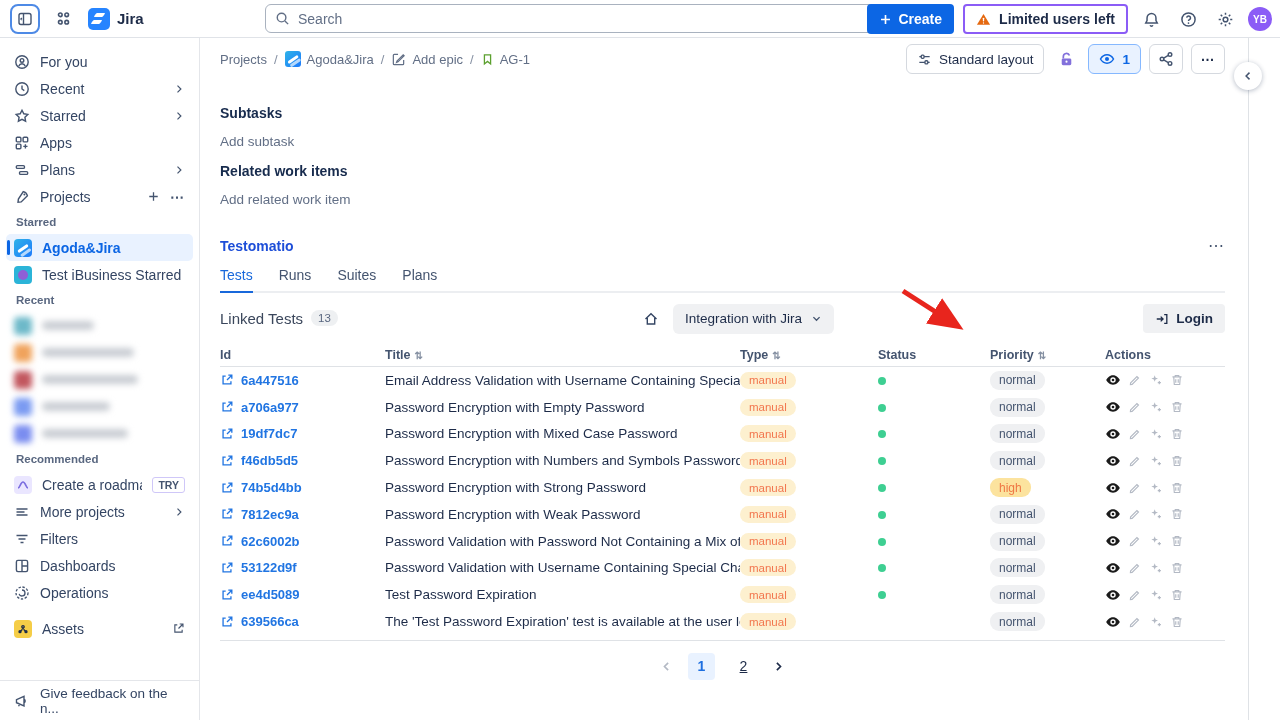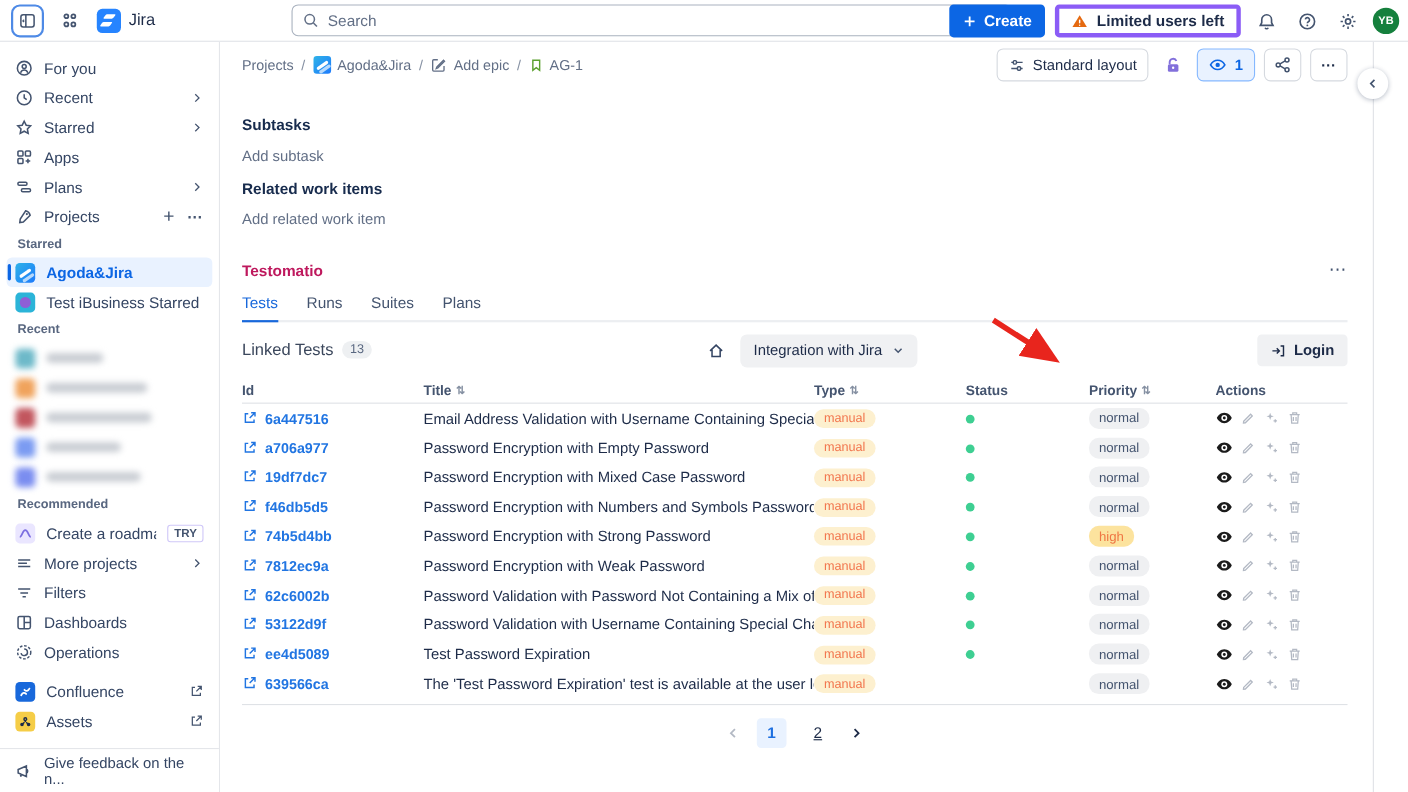--- a/index.html
+++ b/index.html
@@ -12,32 +12,32 @@
     display:flex; align-items:center; padding:0 10px; gap:9px; z-index:5; }
   .tb-toggle { width:30px; height:30px; border:2px solid #4e8ae6; border-radius:8px; background:#fff;
     display:flex; align-items:center; justify-content:center; cursor:pointer; }
   .tb-iconbtn { width:28px; height:28px; border:none; background:transparent; display:flex;
     align-items:center; justify-content:center; cursor:pointer; color:#44546f; }
   .jira-brand { display:flex; align-items:center; gap:7px; margin-left:2px; }
   .jira-mark { width:22px; height:22px; border-radius:5px; background:#2684ff; position:relative; overflow:hidden; }
   .jira-mark i { position:absolute; background:#fff; width:9px; height:4px; border-radius:1px; transform:skewX(-35deg); }
   .jira-mark i:nth-child(1){ left:7px; top:5px; }
   .jira-mark i:nth-child(2){ left:4px; top:12px; }
-  .jira-name { font-weight:400; font-size:15px; color:#1d2b48; }
+  .jira-name { font-weight:700; font-size:15px; color:#1d2b48; }
   .search-box { position:absolute; left:265px; top:4px; width:655px; height:29px;
     border:1px solid #a9b2bf; border-radius:6px; display:flex; align-items:center; padding:0 9px; gap:8px; background:#fff; }
   .search-box input { border:none; outline:none; font-size:14px; color:#44546f; width:100%; background:transparent;
     font-family:"Liberation Sans", sans-serif; }
   .search-box input::placeholder { color:#626f86; }
   .tb-right { position:absolute; right:8px; top:0; height:38px; display:flex; align-items:center; gap:9px; }
   .btn-create { height:30px; background:#0c66e4; color:#fff; border:none; border-radius:4px; padding:0 12px;
     font-size:14px; font-weight:700; display:flex; align-items:center; gap:6px; cursor:pointer; }
-  .btn-limited { height:30px; background:#fff; border:4px solid #8b5cf6; border-radius:4px; padding:0 11px;
+  .btn-limited { height:30px; background:#fff; border:2px solid #8b5cf6; border-radius:4px; padding:0 11px;
     font-size:14px; font-weight:700; color:#1d2b48; display:flex; align-items:center; gap:8px; cursor:pointer; }
-  .avatar { width:24px; height:24px; border-radius:50%; background:#15803d; color:#fff; font-size:10px;
+  .avatar { width:24px; height:24px; border-radius:50%; background:#8b5cf6; color:#fff; font-size:10px;
     font-weight:700; display:flex; align-items:center; justify-content:center; cursor:pointer; }
 
   
   .sidebar { position:absolute; left:0; top:38px; width:200px; bottom:0; background:#fff;
     border-right:1px solid #e4e6ea; padding-top:10px; font-size:14px; color:#344563; }
   .sb-item { height:27px; margin:0 6px; padding:0 8px; border-radius:5px; display:flex; align-items:center;
     gap:10px; cursor:pointer; position:relative; }
   .sb-item .lbl { flex:1; white-space:nowrap; overflow:hidden; }
   .sb-item .chev, .sb-item .act { color:#44546f; }
   .sb-ico { width:16px; height:16px; color:#44546f; flex:0 0 16px; }
@@ -86,21 +86,21 @@
     font-family:"Liberation Sans", sans-serif; }
   .btn-watch { height:30px; border:1px solid #85b8ff; background:#e9f2ff; color:#0c66e4; border-radius:6px;
     padding:0 10px; font-size:13.5px; font-weight:700; display:flex; align-items:center; gap:7px; cursor:pointer; }
   .btn-sq { width:34px; justify-content:center; padding:0; }
 
   .content { position:relative; padding:0 23px 0 20px; }
   .sec-title { font-size:14px; font-weight:700; color:#172b4d; }
   .sec-sub { font-size:13.5px; color:#626f86; margin-top:13px; cursor:pointer; }
   .mt1 { margin-top:25px; } .mt2 { margin-top:14px; }
   .testo-head { margin-top:31px; display:flex; align-items:center; }
-  .testo-title { font-size:14px; font-weight:700; color:#be185d; }
+  .testo-title { font-size:14px; font-weight:700; color:#1d4ed8; }
   .testo-more { margin-left:auto; border:none; background:transparent; color:#44546f; font-size:16px;
     letter-spacing:1px; cursor:pointer; line-height:10px; }
   .tabs { margin-top:13px; display:flex; gap:26px; border-bottom:2px solid #eceef1; font-size:14px; color:#44546f; }
   .tab { padding-bottom:8px; cursor:pointer; }
   .tab.active { color:#1868db; border-bottom:2px solid #1868db; margin-bottom:-2px; font-weight:400; }
 
   .linked-row { margin-top:10px; height:31px; display:flex; align-items:center; position:relative; }
   .linked-label { font-size:15px; color:#3b475c; }
   .count-badge { display:inline-block; margin-left:8px; background:#eef0f2; color:#596780; font-size:11.5px;
     border-radius:9px; padding:2px 7px; vertical-align:2px; }
@@ -114,21 +114,21 @@
     font-family:"Liberation Sans", sans-serif; }
   .red-arrow { position:absolute; left:695px; top:178px; pointer-events:none; z-index:4; }
 
   
   .ttable { margin-top:10px; }
   .thead, .trow { display:grid; grid-template-columns:165px 355px 138px 112px 115px 1fr; align-items:center; }
   .thead { height:23px; border-bottom:1px solid #dfe2e6; font-size:12.5px; font-weight:700; color:#44546f; }
   .th { display:flex; align-items:center; gap:4px; }
   .sort-ico { color:#8590a2; font-size:10px; }
   .trow { height:26.8px; font-size:13.5px; }
-  .c-id { display:flex; align-items:flex-start; gap:7px; color:#2175e2; }
+  .c-id { display:flex; align-items:center; gap:7px; color:#2175e2; }
   .id-link { color:#2175e2; font-weight:700; font-size:13px; text-decoration:none; cursor:pointer; }
   .c-title { color:#1d2b48; white-space:nowrap; overflow:hidden; padding-right:12px; }
   .pill { display:inline-block; font-size:11.5px; border-radius:9px; padding:2.5px 9px; }
   .pill.manual { background:#fdf0cf; color:#f2764e; }
   .pill.normal { background:#eff0f2; color:#44546f; font-size:12px; }
   .pill.high { background:#fce39e; color:#ef7744; font-size:12px; }
   .dot { width:8px; height:8px; border-radius:50%; background:#3ecf92; display:inline-block; }
   .c-actions { display:flex; align-items:center; gap:7px; }
   .act-btn { border:none; background:transparent; padding:0; cursor:pointer; color:#b3b9c4; }
   .tbl-bottom { border-bottom:1px solid #dfe2e6; height:6px; }
@@ -385,33 +385,20 @@
       <svg width="16" height="16" viewBox="0 0 16 16" fill="none" stroke="currentColor" stroke-width="1.3">
         <circle cx="8" cy="8" r="6" stroke-dasharray="2.4 1.6"></circle>
           <path d="M8 5a3 3 0 1 1-2.9 3.8"></path>
       </svg>
       </span>
     <span class="lbl">Operations</span>
   </div>
 
   <div class="sb-gap"></div>
   <div class="sb-item">
-    <span class="proj-ava" style="background:#1868db;display:flex;align-items:center;justify-content:center;">
-      <svg width="12" height="12" viewBox="0 0 16 16" fill="none" stroke="#fff" stroke-width="2.2" stroke-linecap="round">
-          <path d="M3 12c2-3.5 4-3.5 6-1.5M13 4c-2 3.5-4 3.5-6 1.5"></path>
-        </svg>
-      </span>
-    <span class="lbl">Confluence</span>
-    <span class="act">
-      <svg width="13" height="13" viewBox="0 0 16 16" fill="none" stroke="currentColor" stroke-width="1.4">
-          <path d="M6.5 3.5h-3v9h9v-3M9.5 2.5h4v4M13.2 2.8L8 8"></path>
-        </svg>
-      </span>
-  </div>
-  <div class="sb-item">
     <span class="proj-ava" style="background:#f5cd47;display:flex;align-items:center;justify-content:center;">
       <svg width="12" height="12" viewBox="0 0 16 16" fill="none" stroke="#1d2b48" stroke-width="1.8">
           <circle cx="8" cy="5" r="1.6"></circle>
           <circle cx="4" cy="11.5" r="1.3" fill="#1d2b48"></circle>
           <circle cx="12" cy="11.5" r="1.3" fill="#1d2b48"></circle>
           <path d="M8 6.6v2M5 10.6l2-1.8M11 10.6l-2-1.8"></path>
         </svg>
       </span>
     <span class="lbl">Assets</span>
     <span class="act">

